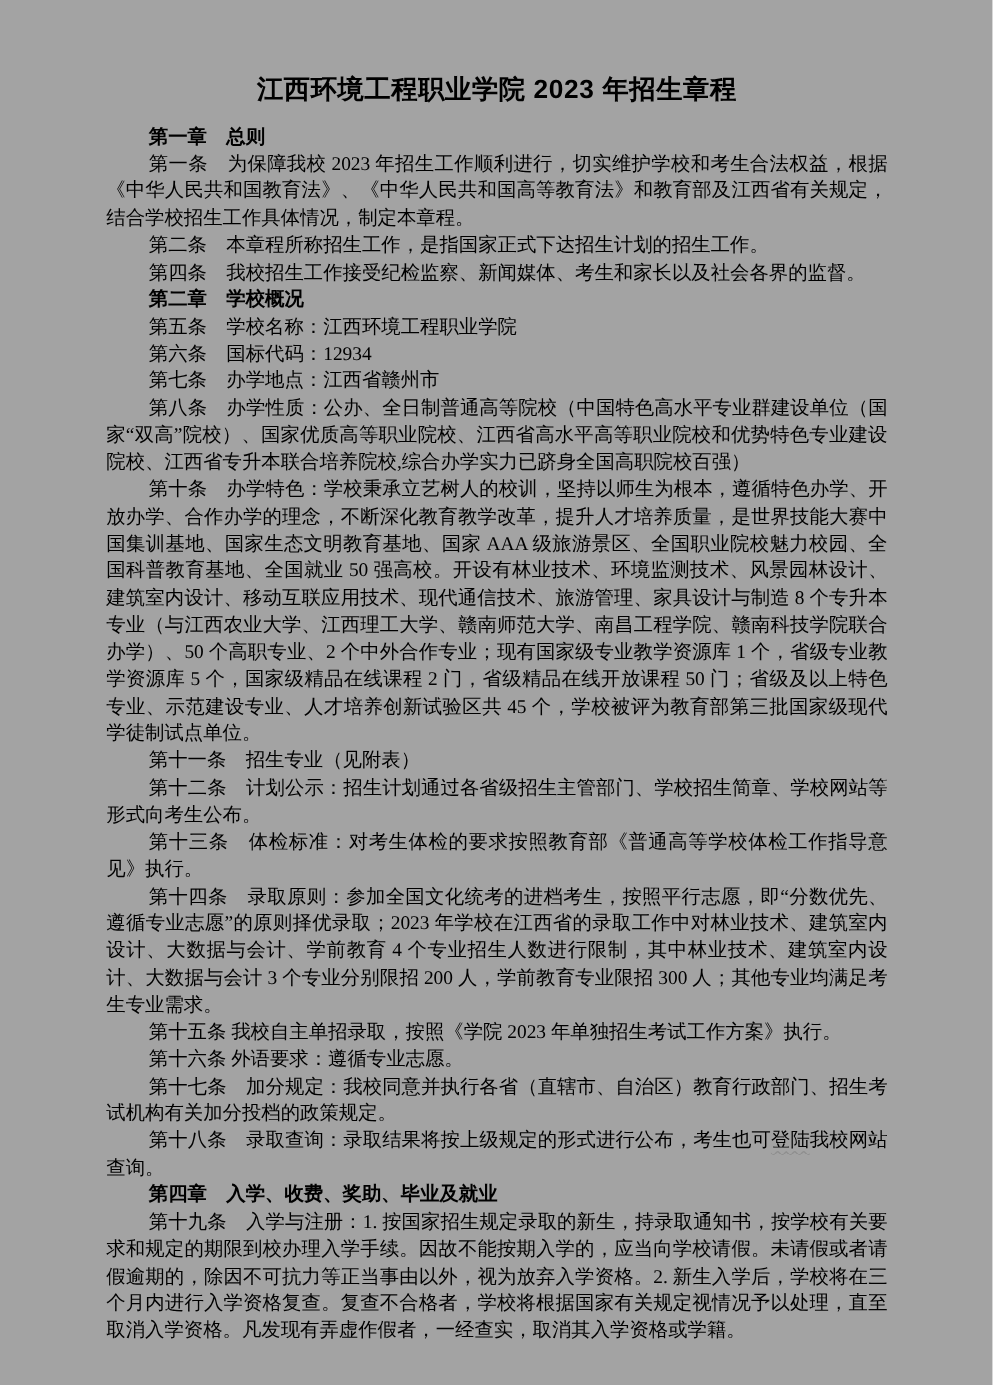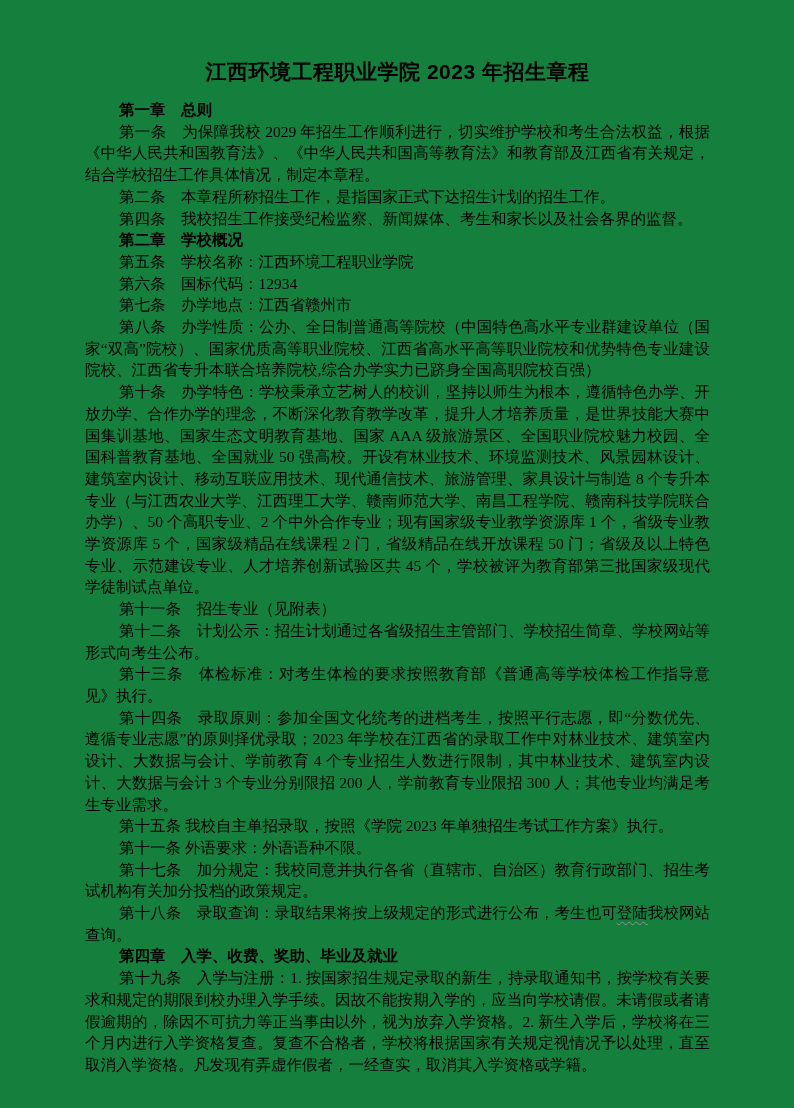--- a/index.html
+++ b/index.html
@@ -5,21 +5,21 @@
   html, body {
     margin: 0;
     padding: 0;
     background: #ffffff;
   }
   .page {
     position: relative;
     box-sizing: border-box;
     width: 794px;
     height: 1108px;
-    background: #15803d;
+    background: #a3a3a3;
     color: #000000;
     padding: 56px 84px 30px 85px;
     overflow: hidden;
     font-family: "Liberation Serif", serif;
   }
   .doc-title {
     font-family: "Liberation Sans", sans-serif;
     font-weight: bold;
     font-size: 21px;
     line-height: 32px;
@@ -55,41 +55,41 @@
 </style>
 </head>
 <body>
 
 <div class="page">
 
   <h1 class="doc-title">江西环境工程职业学院 2023 年招生章程</h1>
 
   <section>
     <h2 class="chapter-heading">第一章　总则</h2>
-    <p class="para">第一条　为保障我校 2029 年招生工作顺利进行，切实维护学校和考生合法权益，根据《中华人民共和国教育法》、《中华人民共和国高等教育法》和教育部及江西省有关规定，结合学校招生工作具体情况，制定本章程。</p>
+    <p class="para">第一条　为保障我校 2023 年招生工作顺利进行，切实维护学校和考生合法权益，根据《中华人民共和国教育法》、《中华人民共和国高等教育法》和教育部及江西省有关规定，结合学校招生工作具体情况，制定本章程。</p>
     <p class="para">第二条　本章程所称招生工作，是指国家正式下达招生计划的招生工作。</p>
     <p class="para">第四条　我校招生工作接受纪检监察、新闻媒体、考生和家长以及社会各界的监督。</p>
   </section>
 
   <section>
     <h2 class="chapter-heading">第二章　学校概况</h2>
     <p class="para">第五条　学校名称：江西环境工程职业学院</p>
     <p class="para">第六条　国标代码：12934</p>
     <p class="para">第七条　办学地点：江西省赣州市</p>
     <p class="para">第八条　办学性质：公办、全日制普通高等院校（中国特色高水平专业群建设单位（国家“双高”院校）、国家优质高等职业院校、江西省高水平高等职业院校和优势特色专业建设院校、江西省专升本联合培养院校,综合办学实力已跻身全国高职院校百强）</p>
     <p class="para">第十条　办学特色：学校秉承立艺树人的校训，坚持以师生为根本，遵循特色办学、开放办学、合作办学的理念，不断深化教育教学改革，提升人才培养质量，是世界技能大赛中国集训基地、国家生态文明教育基地、国家 AAA 级旅游景区、全国职业院校魅力校园、全国科普教育基地、全国就业 50 强高校。开设有林业技术、环境监测技术、风景园林设计、建筑室内设计、移动互联应用技术、现代通信技术、旅游管理、家具设计与制造 8 个专升本专业（与江西农业大学、江西理工大学、赣南师范大学、南昌工程学院、赣南科技学院联合办学）、50 个高职专业、2 个中外合作专业；现有国家级专业教学资源库 1 个，省级专业教学资源库 5 个，国家级精品在线课程 2 门，省级精品在线开放课程 50 门；省级及以上特色专业、示范建设专业、人才培养创新试验区共 45 个，学校被评为教育部第三批国家级现代学徒制试点单位。</p>
   </section>
 
   <section>
     <p class="para">第十一条　招生专业（见附表）</p>
     <p class="para">第十二条　计划公示：招生计划通过各省级招生主管部门、学校招生简章、学校网站等形式向考生公布。</p>
     <p class="para">第十三条　体检标准：对考生体检的要求按照教育部《普通高等学校体检工作指导意见》执行。</p>
     <p class="para">第十四条　录取原则：参加全国文化统考的进档考生，按照平行志愿，即“分数优先、遵循专业志愿”的原则择优录取；2023 年学校在江西省的录取工作中对林业技术、建筑室内设计、大数据与会计、学前教育 4 个专业招生人数进行限制，其中林业技术、建筑室内设计、大数据与会计 3 个专业分别限招 200 人，学前教育专业限招 300 人；其他专业均满足考生专业需求。</p>
     <p class="para">第十五条 我校自主单招录取，按照《学院 2023 年单独招生考试工作方案》执行。</p>
-    <p class="para">第十一条 外语要求：外语语种不限。</p>
+    <p class="para">第十六条 外语要求：遵循专业志愿。</p>
     <p class="para">第十七条　加分规定：我校同意并执行各省（直辖市、自治区）教育行政部门、招生考试机构有关加分投档的政策规定。</p>
     <p class="para"><span>第十八条　录取查询：录取结果将按上级规定的形式进行公布，考生也可</span><span class="wavy-underline">登陆</span><span>我校网站查询。</span></p>
   </section>
 
   <section>
     <h2 class="chapter-heading">第四章　入学、收费、奖助、毕业及就业</h2>
     <p class="para">第十九条　入学与注册：1. 按国家招生规定录取的新生，持录取通知书，按学校有关要求和规定的期限到校办理入学手续。因故不能按期入学的，应当向学校请假。未请假或者请假逾期的，除因不可抗力等正当事由以外，视为放弃入学资格。2. 新生入学后，学校将在三个月内进行入学资格复查。复查不合格者，学校将根据国家有关规定视情况予以处理，直至取消入学资格。凡发现有弄虚作假者，一经查实，取消其入学资格或学籍。</p>
 
   </section>
 

